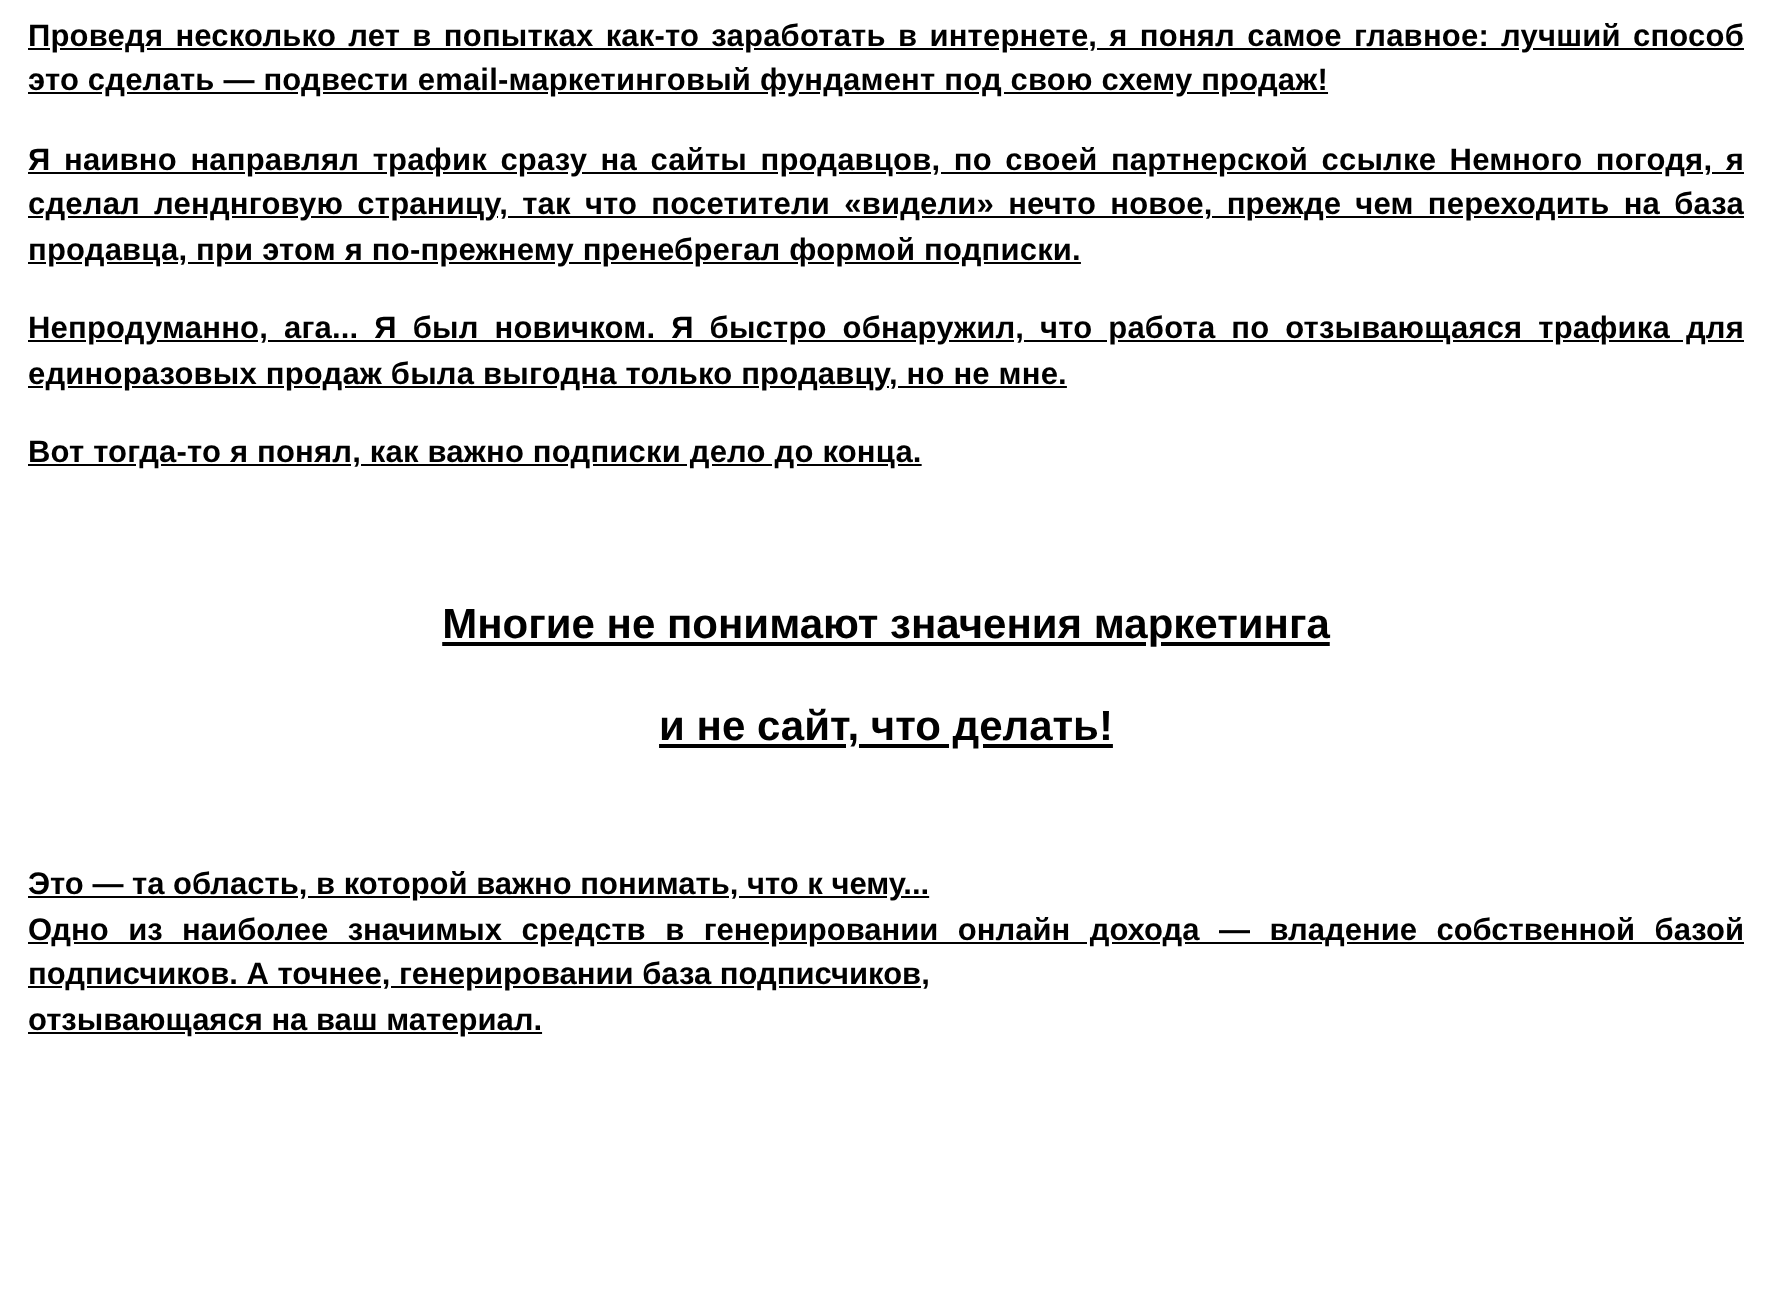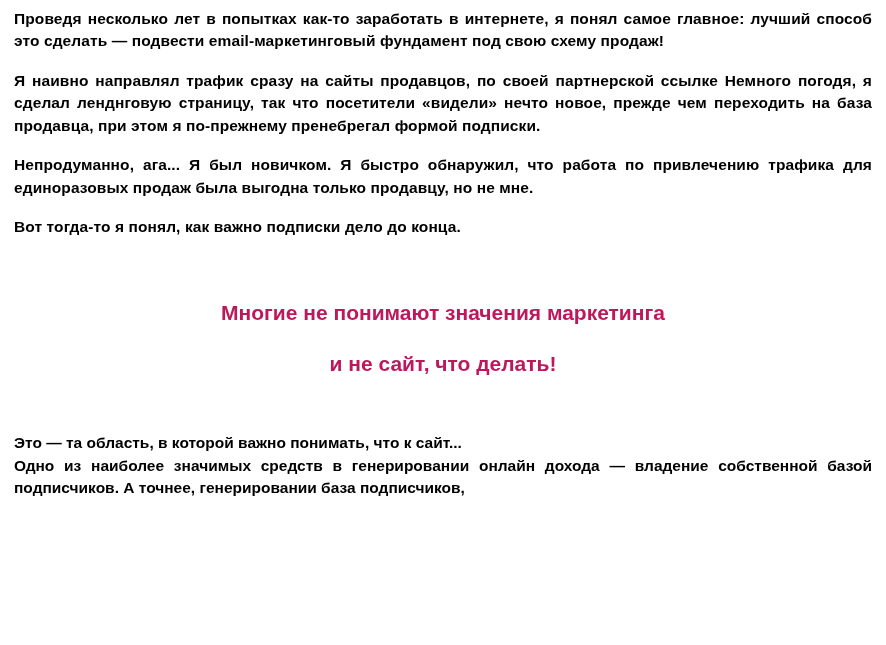--- a/index.html
+++ b/index.html
@@ -13,37 +13,38 @@
     font-family: "Liberation Sans", sans-serif;
     color: #000000;
     overflow: hidden;
   }
   .page {
     position: relative;
     width: 886px;
     height: 627px;
     box-sizing: border-box;
     padding: 8px 14px 0 14px;
+    text-decoration: underline;
   }
   .para {
     font-size: 15.5px;
     font-weight: bold;
     line-height: 1.45;
     text-align: justify;
     margin: 0 0 17px 0;
     letter-spacing: 0.1px;
   }
   .para-nojust {
     text-align: left;
   }
   .spacer-big {
     height: 44px;
   }
   .headline {
-    color: #be185d;
+    color: #000000;
     font-weight: bold;
     font-size: 21px;
     text-align: center;
     margin: 0;
     line-height: 1.2;
   }
   .headline.line2 {
     margin-top: 26px;
   }
   .spacer-after-headline {
@@ -68,28 +69,29 @@
     display: block;
   }
 </style>
 </head>
 <body>
 
 <div class="page">
 
   <p class="para">Проведя несколько лет в попытках как-то заработать в интернете, я понял самое главное: лучший способ это сделать — подвести email-маркетинговый фундамент под свою схему продаж!</p>
   <p class="para">Я наивно направлял трафик сразу на сайты продавцов, по своей партнерской ссылке Немного погодя, я сделал ленднговую страницу, так что посетители «видели» нечто новое, прежде чем переходить на база продавца, при этом я по-прежнему пренебрегал формой подписки.</p>
-  <p class="para">Непродуманно, ага... Я был новичком. Я быстро обнаружил, что работа по привлечению трафика для единоразовых продаж была выгодна только продавцу, но не мне.</p>
+  <p class="para">Непродуманно, ага... Я был новичком. Я быстро обнаружил, что работа по отзывающаяся трафика для единоразовых продаж была выгодна только продавцу, но не мне.</p>
   <p class="para para-nojust">Вот тогда-то я понял, как важно подписки дело до конца.</p>
 
   <div class="spacer-big"></div>
 
   <p class="headline">Многие не понимают значения маркетинга</p>
   <p class="headline line2">и не сайт, что делать!</p>
 
   <div class="spacer-after-headline"></div>
 
   <div class="closing">
-    <span class="l1">Это — та область, в которой важно понимать, что к сайт...</span>
+    <span class="l1">Это — та область, в которой важно понимать, что к чему...</span>
     <span class="blk">Одно из наиболее значимых средств в генерировании онлайн дохода — владение собственной базой подписчиков. А точнее, генерировании база подписчиков,</span>
+    <span class="blk-last">отзывающаяся на ваш материал.</span>
   </div>
 
 </div>
 
 </body></html>

